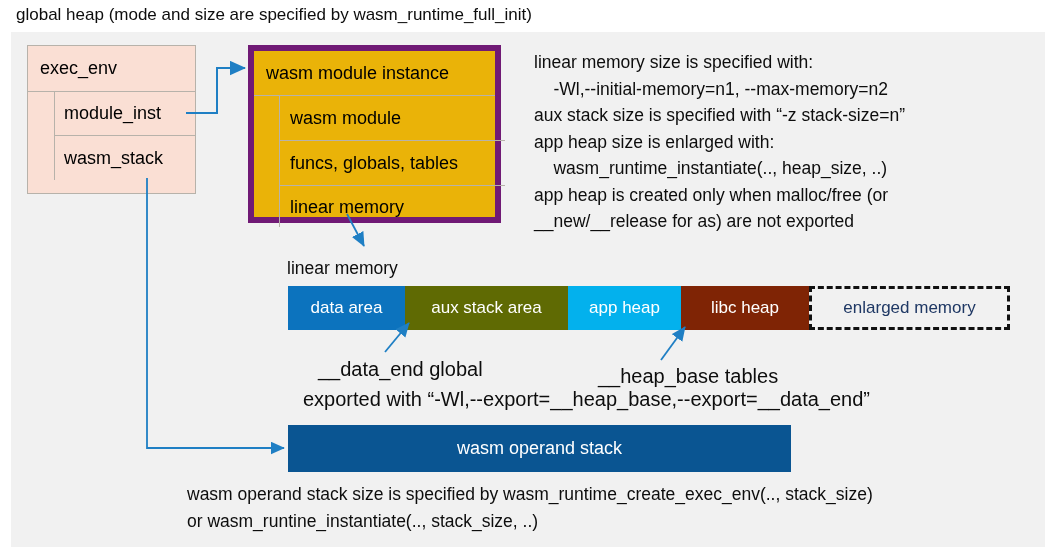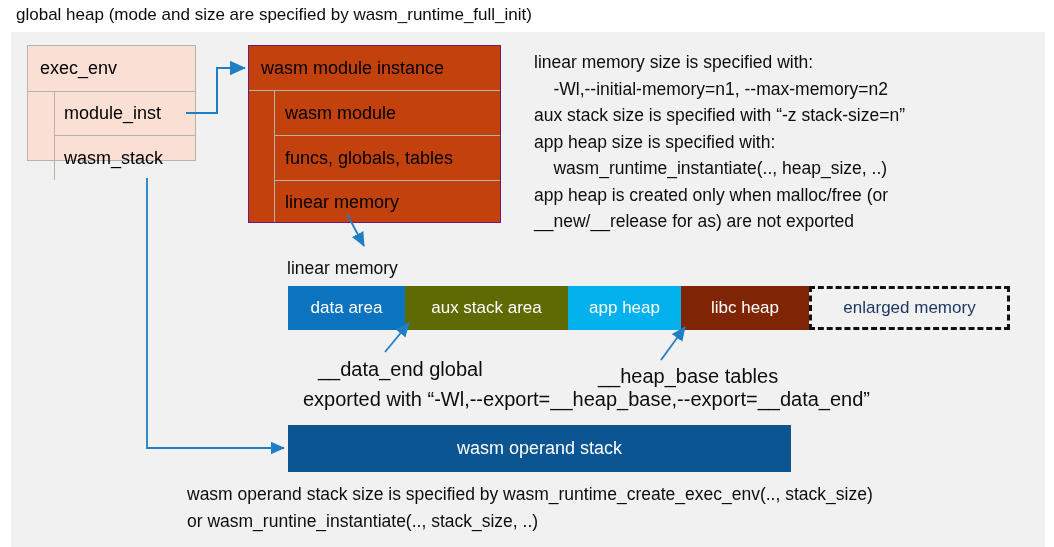--- a/index.html
+++ b/index.html
@@ -7,35 +7,35 @@
        font-family:"Liberation Sans","DejaVu Sans",sans-serif;color:#000;}
   .stage{position:absolute;left:0;top:0;width:1054px;height:547px;}
 
   .title{position:absolute;left:16px;top:4px;font-size:17px;line-height:22px;color:#0d0d0d;white-space:nowrap;}
 
   .panel{position:absolute;left:11px;top:32px;width:1034px;height:515px;background:#f1f1f1;}
 
   .svg-layer{position:absolute;left:0;top:0;width:1054px;height:547px;pointer-events:none;}
 
   
-  .execenv{position:absolute;left:27px;top:45px;width:169px;height:116px;
+  .execenv{position:absolute;left:27px;top:45px;width:169px;height:149px;
            background:#fadfd4;border:1px solid #b7b2aa;box-sizing:border-box;}
   .execenv .hdr{position:absolute;left:0;top:0;width:100%;height:46px;
                 border-bottom:1px solid #b7b2aa;box-sizing:border-box;
                 display:flex;align-items:center;padding-left:12px;font-size:18px;}
   .execenv .gutter{position:absolute;left:0;top:46px;width:27px;height:88px;
                    border-right:1px solid #b7b2aa;box-sizing:border-box;}
   .execenv .row{position:absolute;left:27px;width:140px;height:44px;
                 display:flex;align-items:center;padding-left:9px;box-sizing:border-box;font-size:18px;}
   .execenv .r1{top:46px;border-bottom:1px solid #b7b2aa;}
   .execenv .r2{top:90px;}
 
   
   .wmi{position:absolute;left:248px;top:45px;width:253px;height:178px;
-       background:#c2410c;border:1px solid #701a75;box-sizing:border-box;}
+       background:#eab308;border:6px solid #701a75;box-sizing:border-box;}
   .wmi .hdr{position:absolute;left:0;top:0;width:100%;height:45px;
             border-bottom:1px solid #b7b2aa;box-sizing:border-box;
             display:flex;align-items:center;padding-left:12px;font-size:18px;}
   .wmi .gutter{position:absolute;left:0;top:45px;width:26px;height:131px;
                border-right:1px solid #b7b2aa;box-sizing:border-box;}
   .wmi .row{position:absolute;left:26px;width:225px;height:45px;
             display:flex;align-items:center;padding-left:10px;box-sizing:border-box;font-size:18px;}
   .wmi .r1{top:45px;border-bottom:1px solid #b7b2aa;}
   .wmi .r2{top:90px;border-bottom:1px solid #b7b2aa;}
   .wmi .r3{top:135px;height:42px;}
@@ -92,21 +92,21 @@
     <div class="gutter"></div>
     <div class="row r1">wasm module</div>
     <div class="row r2">funcs, globals, tables</div>
     <div class="row r3">linear memory</div>
   </div>
 
   <div class="notes">
     <div>linear memory size is specified with:</div>
     <div>    -Wl,--initial-memory=n1, --max-memory=n2</div>
     <div>aux stack size is specified with “-z stack-size=n”</div>
-    <div>app heap size is specified with:</div>
+    <div>app heap size is enlarged with:</div>
     <div>    wasm_runtime_instantiate(.., heap_size, ..)</div>
     <div>app heap is created only when malloc/free (or</div>
     <div>__new/__release for as) are not exported</div>
   </div>
 
   <div class="lm-label">linear memory</div>
   <div class="membar">
     <div class="seg data" style="background:#0c73be;">data area</div>
     <div class="seg aux" style="background:#5f6a03;">aux stack area</div>
     <div class="seg app" style="background:#03b1ed;">app heap</div>

